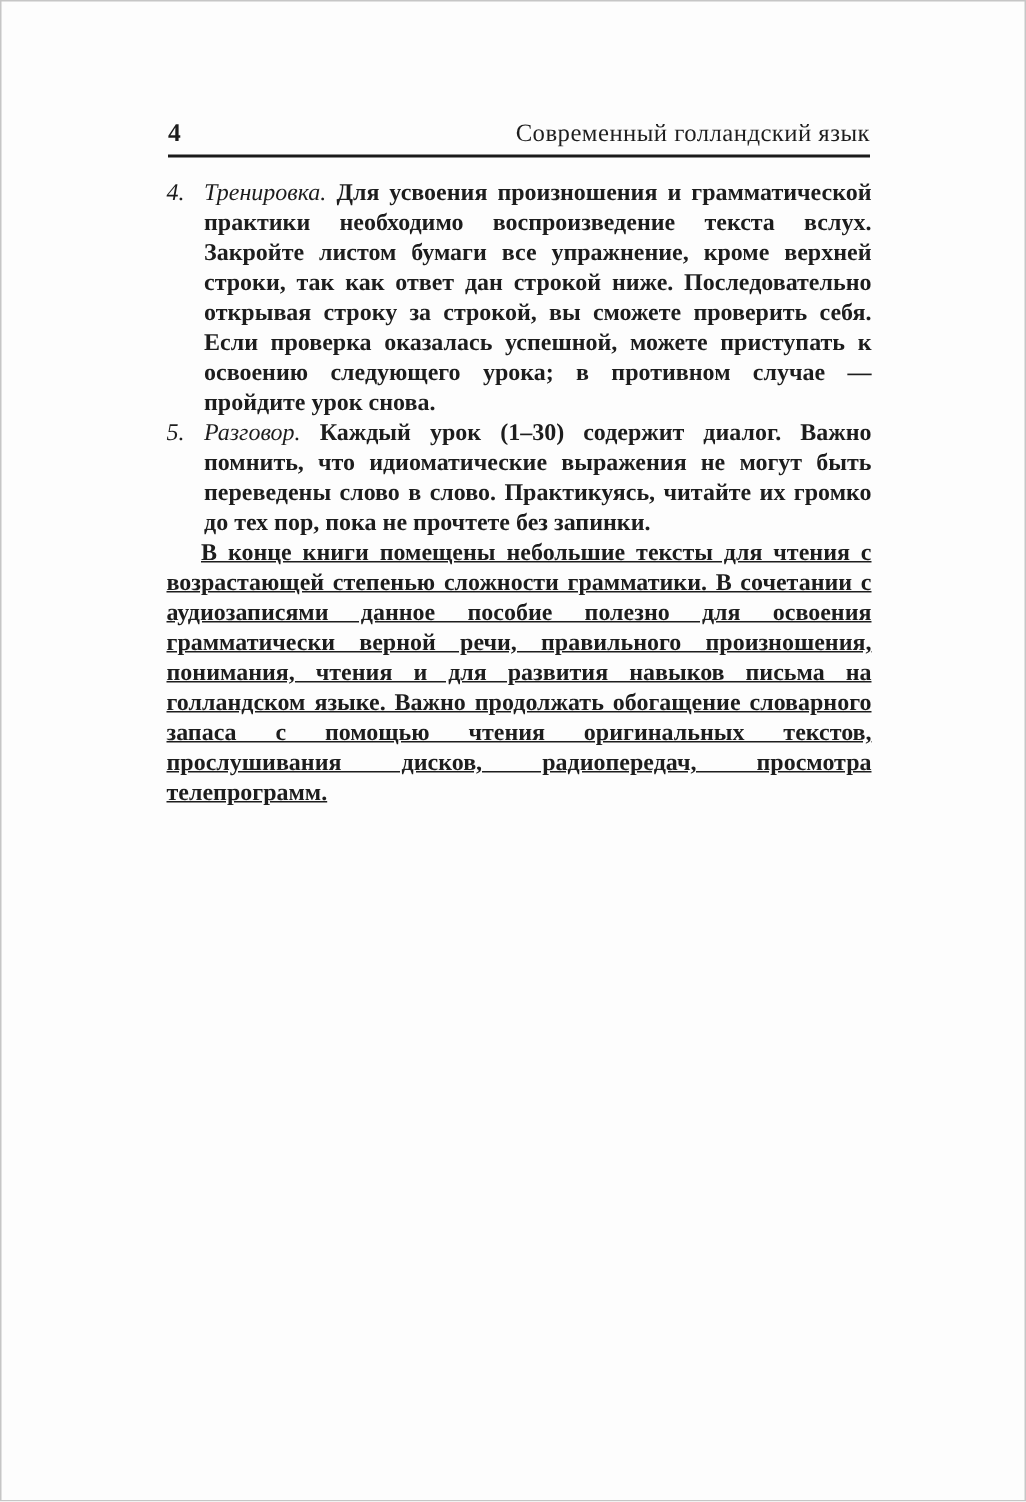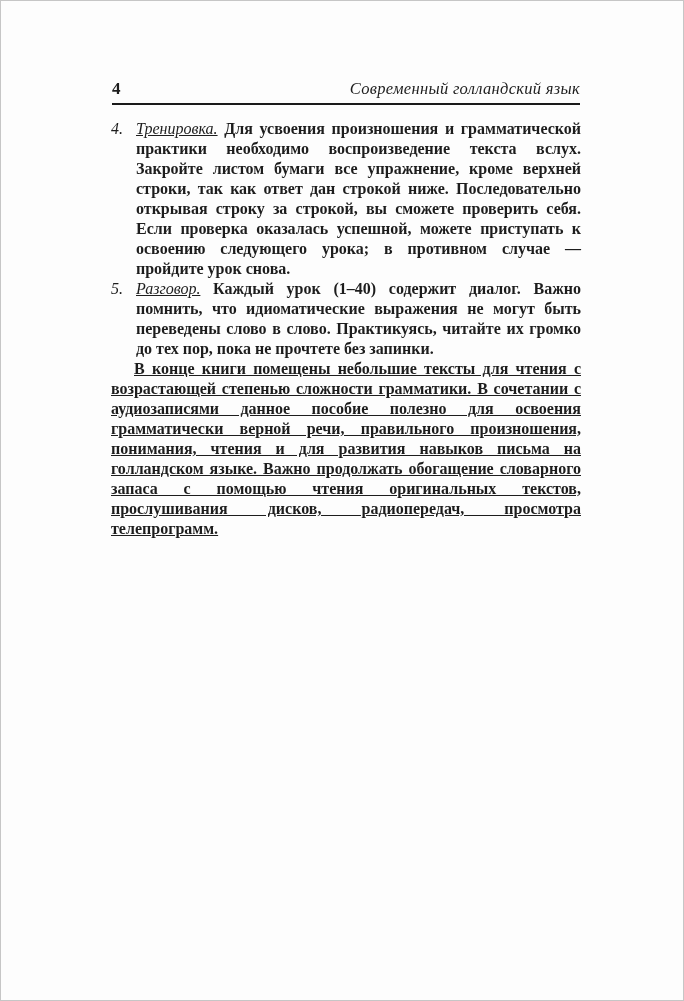--- a/index.html
+++ b/index.html
@@ -30,21 +30,20 @@
     padding-bottom: 5px;
     border-bottom: 2px solid #1a1a1a;
   }
   .page-number {
     font-size: 17px;
     font-weight: 700;
     line-height: 1;
   }
   .page-title {
     font-size: 16.5px;
-    font-style: italic;
     font-weight: 400;
     line-height: 1;
     letter-spacing: 0.3px;
   }
   
   .content {
     position: absolute;
     top: 118px;
     left: 110px;
     width: 470px;
@@ -61,21 +60,20 @@
     font-style: italic;
     font-weight: 400;
   }
   .list-item-text {
     flex: 1 1 auto;
     text-align: justify;
   }
   .list-item-lead {
     font-style: italic;
     font-weight: 400;
-    text-decoration: underline;
   }
   .closing-paragraph {
     text-indent: 23px;
     text-align: justify;
     margin: 0;
     text-decoration: underline;
   }
 </style>
 </head>
 <body>
@@ -89,20 +87,20 @@
 
   <div class="content">
 
     <div class="list-item">
       <span class="list-item-number">4.</span>
       <span class="list-item-text"><span class="list-item-lead">Тренировка.</span> <span>Для усвоения произношения и грамматической практики необходимо воспроизведение текста вслух. Закройте листом бумаги все упражнение, кроме верхней строки, так как ответ дан строкой ниже. Последовательно открывая строку за строкой, вы сможете проверить себя. Если проверка оказалась успешной, можете приступать к освоению следующего урока; в противном случае — пройдите урок снова.</span></span>
     </div>
 
     <div class="list-item">
       <span class="list-item-number">5.</span>
-      <span class="list-item-text"><span class="list-item-lead">Разговор.</span> <span>Каждый урок (1–40) содержит диалог. Важно помнить, что идиоматические выражения не могут быть переведены слово в слово. Практикуясь, читайте их громко до тех пор, пока не прочтете без запинки.</span></span>
+      <span class="list-item-text"><span class="list-item-lead">Разговор.</span> <span>Каждый урок (1–30) содержит диалог. Важно помнить, что идиоматические выражения не могут быть переведены слово в слово. Практикуясь, читайте их громко до тех пор, пока не прочтете без запинки.</span></span>
     </div>
 
     <p class="closing-paragraph">В конце книги помещены небольшие тексты для чтения с возрастающей степенью сложности грамматики. В сочетании с аудиозаписями данное пособие полезно для освоения грамматически верной речи, правильного произношения, понимания, чтения и для развития навыков письма на голландском языке. Важно продолжать обогащение словарного запаса с помощью чтения оригинальных текстов, прослушивания дисков, радиопередач, просмотра телепрограмм.</p>
 
   </div>
 
 </div>
 
 </body></html>

